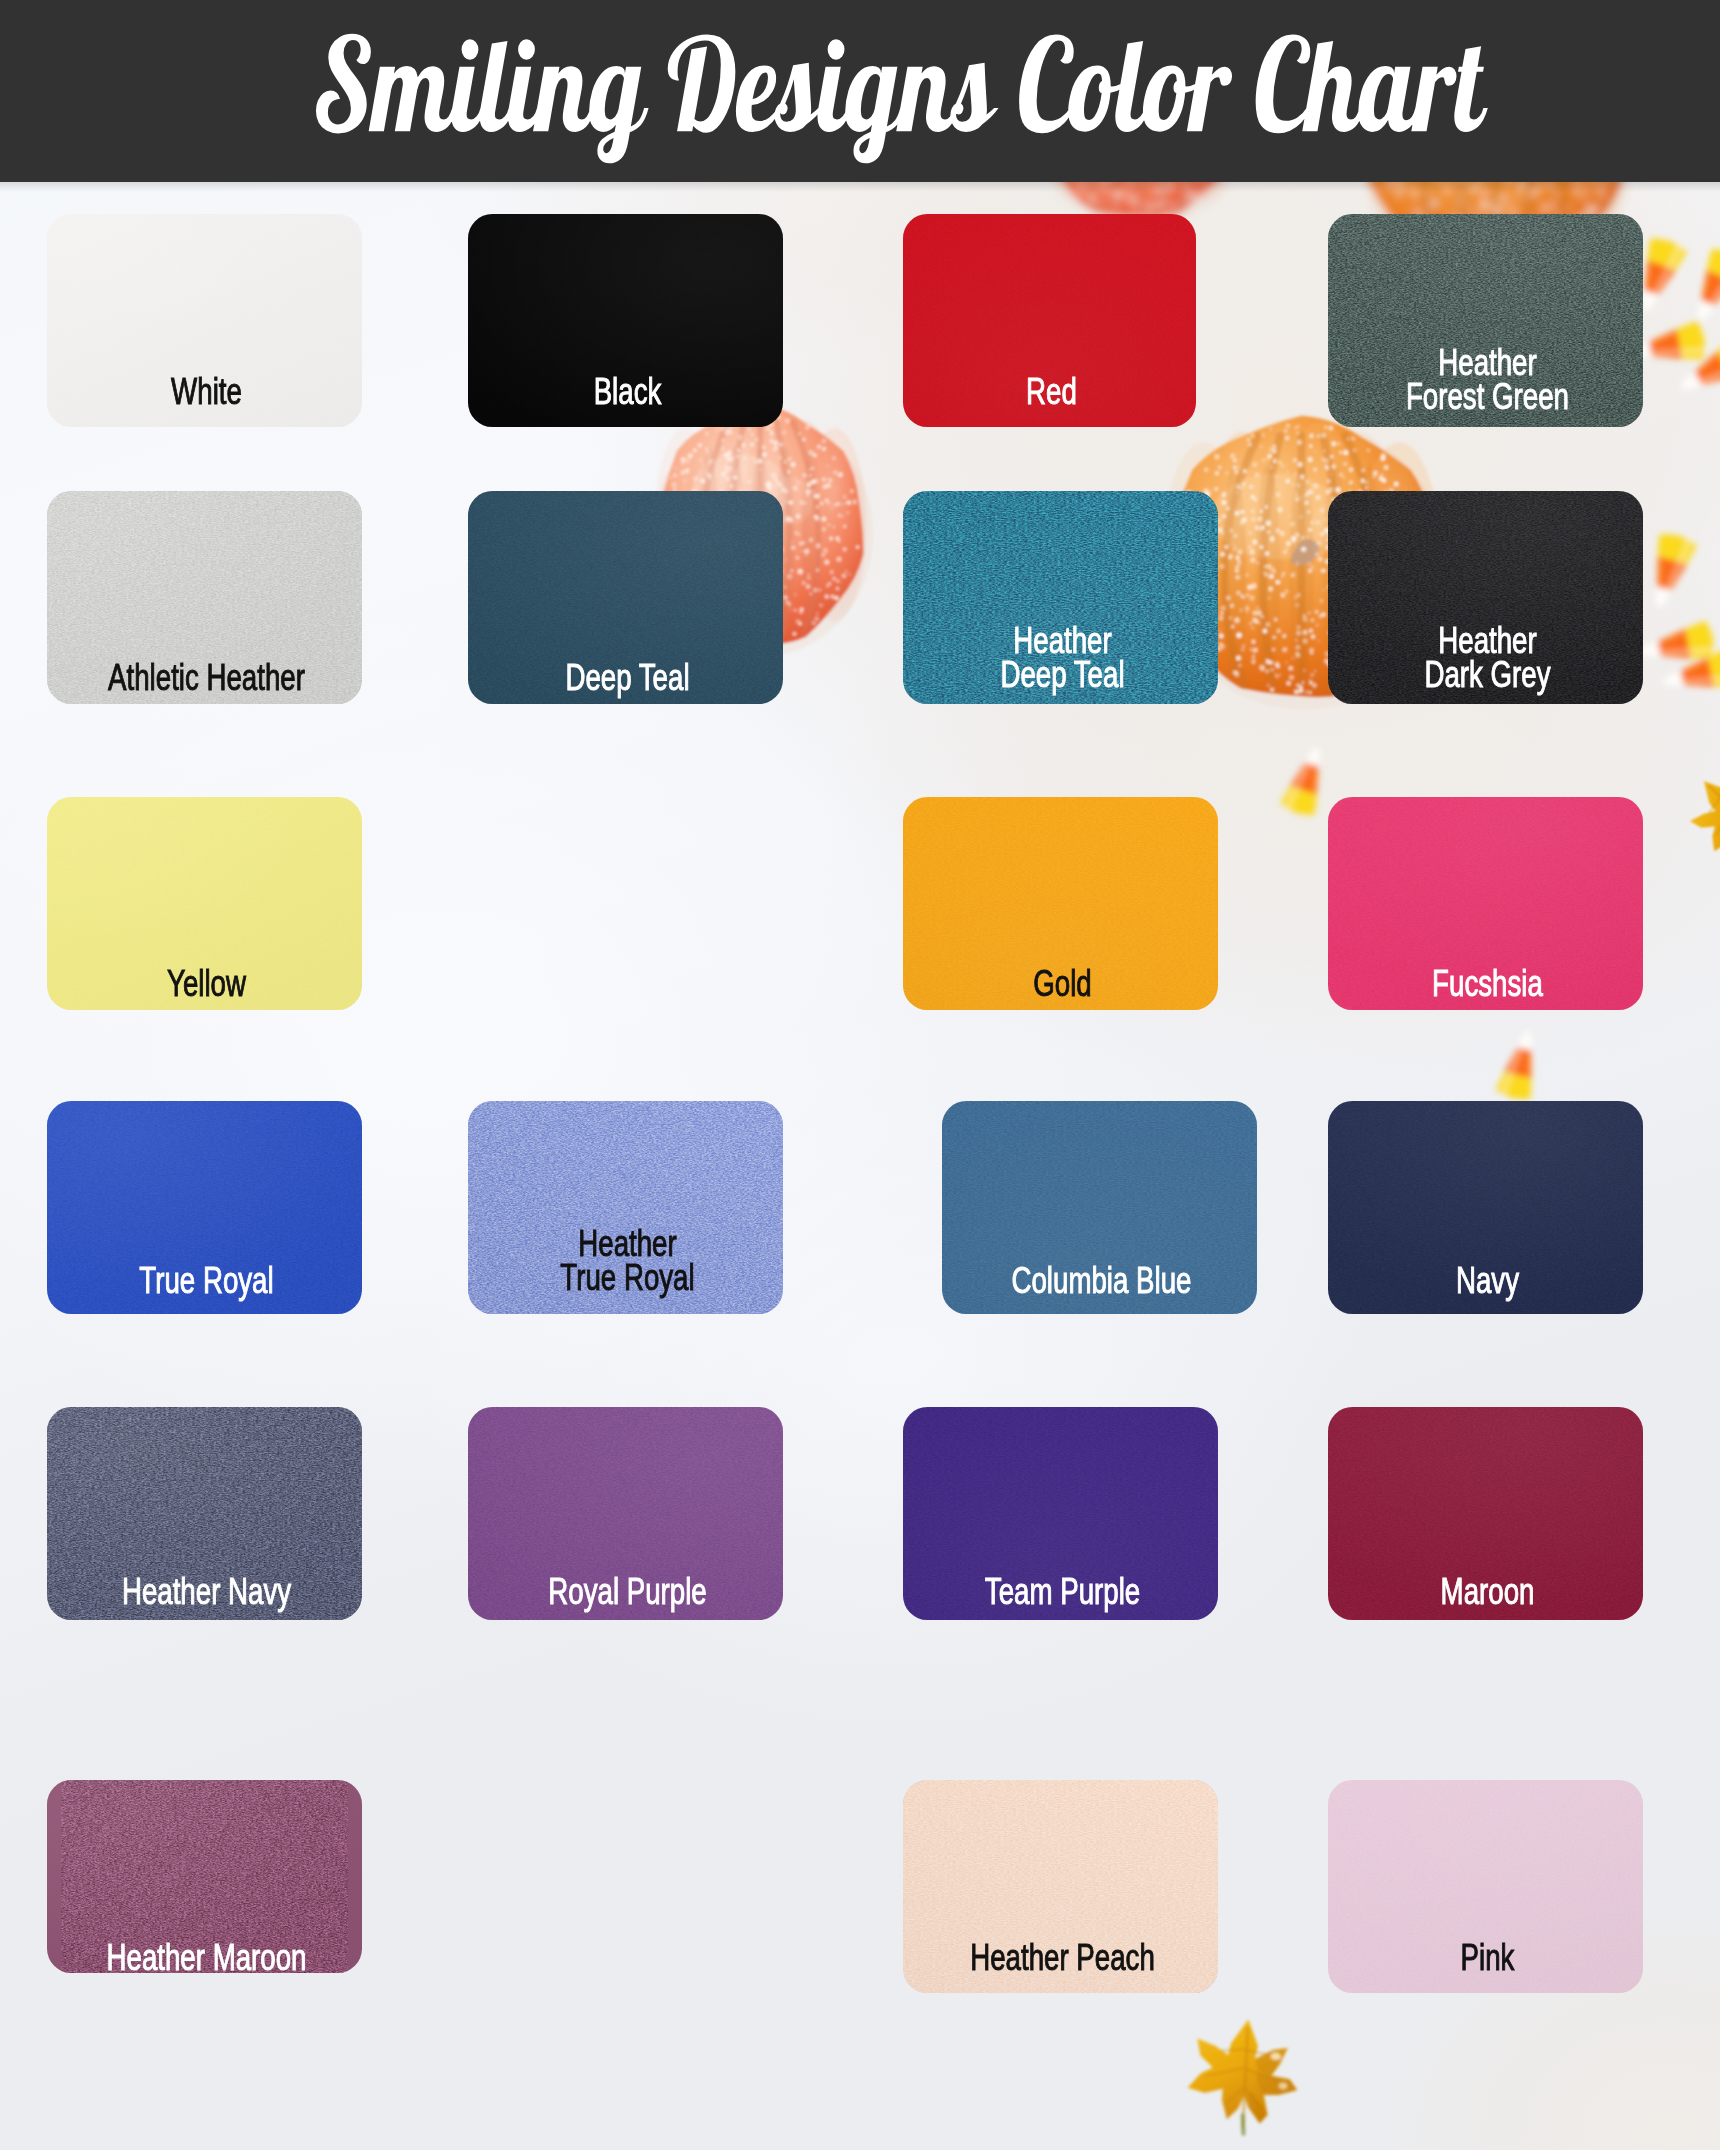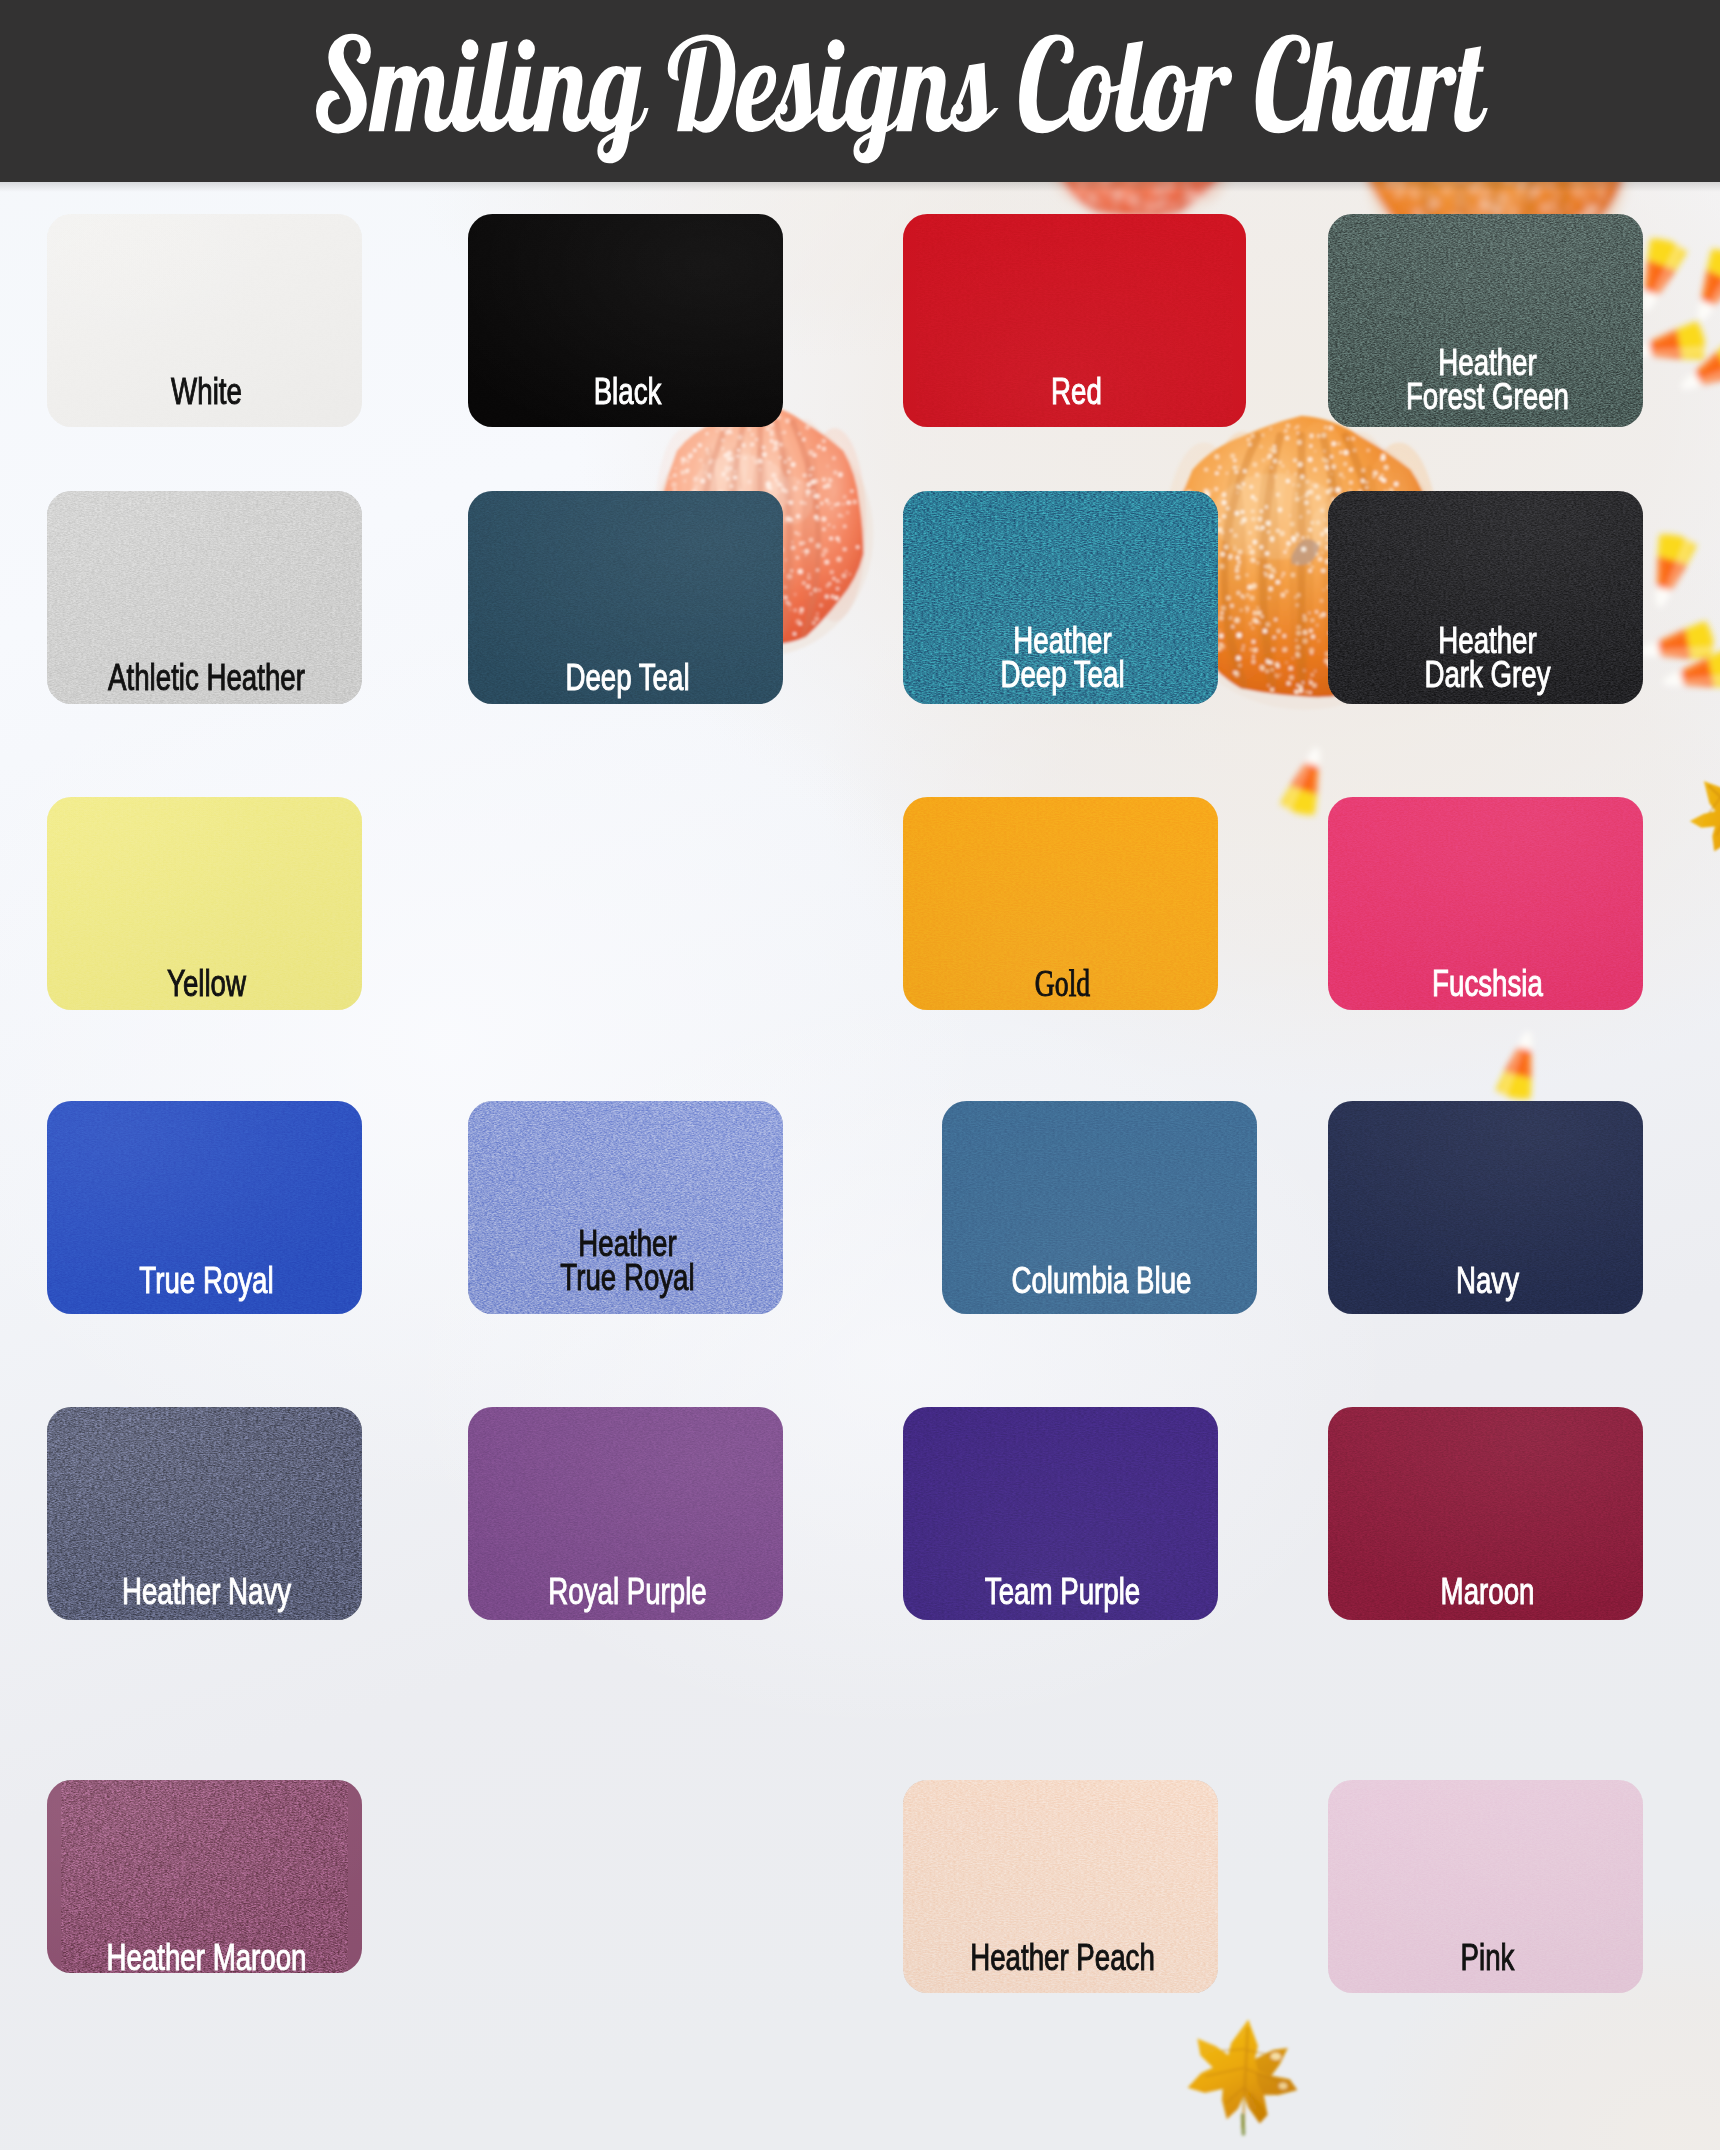--- a/index.html
+++ b/index.html
@@ -2374,21 +2374,21 @@
       <div class="sw-label" style="top:161px;color:#121212;-webkit-text-stroke:1px #121212;">White</div>
     </div>
     <div class="swatch" style="left:468px;top:214px;width:315px;height:213px;">
       <div class="sw-fab" style="background:#080707"></div>
       <svg class="sw-tex" width="315" height="213" style="opacity:0.109;mix-blend-mode:overlay" viewBox="0 0 440 297">
         <rect width="440" height="297" filter="url(#heatherNoise1)"></rect>
       </svg>
       <div class="sw-shade" style="background:radial-gradient(150% 140% at 76% 24%, rgba(255,255,255,0.05), rgba(255,255,255,0) 64%), linear-gradient(22deg, rgba(0,0,0,0.034), rgba(255,255,255,0.016))"></div>
       <div class="sw-label" style="top:161px;color:#ffffff;-webkit-text-stroke:1px #ffffff;">Black</div>
     </div>
-    <div class="swatch" style="left:903px;top:214px;width:343px;height:213px;">
+    <div class="swatch" style="left:903px;top:214px;width:293px;height:213px;">
       <div class="sw-fab" style="background:#cf0f1d"></div>
       <svg class="sw-tex" width="315" height="213" style="opacity:0.087;mix-blend-mode:overlay" viewBox="0 0 440 297">
         <rect width="440" height="297" filter="url(#heatherNoise2)"></rect>
       </svg>
       <div class="sw-shade" style="background:radial-gradient(160% 150% at 45% 82%, rgba(255,255,255,0.042), rgba(255,255,255,0) 60%), linear-gradient(200deg, rgba(255,255,255,0.022), rgba(0,0,0,0.03))"></div>
       <div class="sw-label" style="top:161px;color:#ffffff;-webkit-text-stroke:1px #ffffff;">Red</div>
     </div>
     <div class="swatch" style="left:1328px;top:214px;width:315px;height:213px;">
       <div class="sw-fab" style="background:#4d5f5b"></div>
       <svg class="sw-tex" width="315" height="213" style="opacity:0.388;mix-blend-mode:overlay" viewBox="0 0 440 297">
@@ -2433,21 +2433,21 @@
 Dark Grey</div>
     </div>
     <div class="swatch" style="left:47px;top:797px;width:315px;height:213px;">
       <div class="sw-fab" style="background:#f2ec88"></div>
       <svg class="sw-tex" width="315" height="213" style="opacity:0.06;mix-blend-mode:overlay" viewBox="0 0 440 297">
         <rect width="440" height="297" filter="url(#heatherNoise0)"></rect>
       </svg>
       <div class="sw-shade" style="background:radial-gradient(140% 130% at 24% 16%, rgba(255,255,255,0.055), rgba(255,255,255,0) 62%), linear-gradient(156deg, rgba(255,255,255,0.018), rgba(0,0,0,0.032))"></div>
       <div class="sw-label" style="top:170px;color:#121212;-webkit-text-stroke:1px #121212;">Yellow</div>
     </div>
-    <div class="swatch" style="left:903px;top:797px;width:315px;height:213px;font-family:Liberation Serif, serif;">
+    <div class="swatch" style="left:903px;top:797px;width:315px;height:213px;">
       <div class="sw-fab" style="background:#f8a716"></div>
       <svg class="sw-tex" width="315" height="213" style="opacity:0.069;mix-blend-mode:overlay" viewBox="0 0 440 297">
         <rect width="440" height="297" filter="url(#heatherNoise2)"></rect>
       </svg>
       <div class="sw-shade" style="background:radial-gradient(160% 150% at 45% 82%, rgba(255,255,255,0.042), rgba(255,255,255,0) 60%), linear-gradient(200deg, rgba(255,255,255,0.022), rgba(0,0,0,0.03))"></div>
       <div class="sw-label" style="top:170px;color:#121212;-webkit-text-stroke:1px #121212;">Gold</div>
     </div>
     <div class="swatch" style="left:1328px;top:797px;width:315px;height:213px;">
       <div class="sw-fab" style="background:#e8376f"></div>
       <svg class="sw-tex" width="315" height="213" style="opacity:0.08;mix-blend-mode:overlay" viewBox="0 0 440 297">

